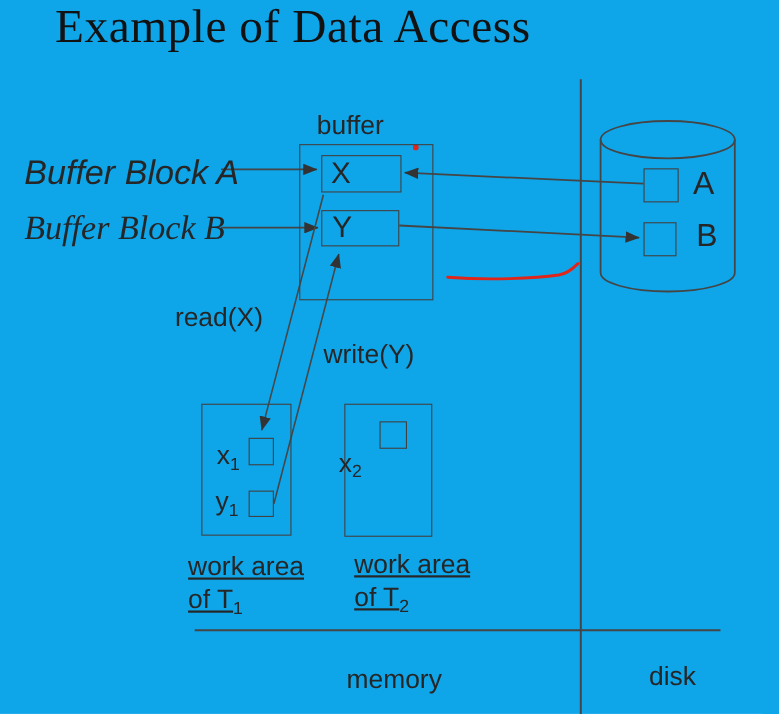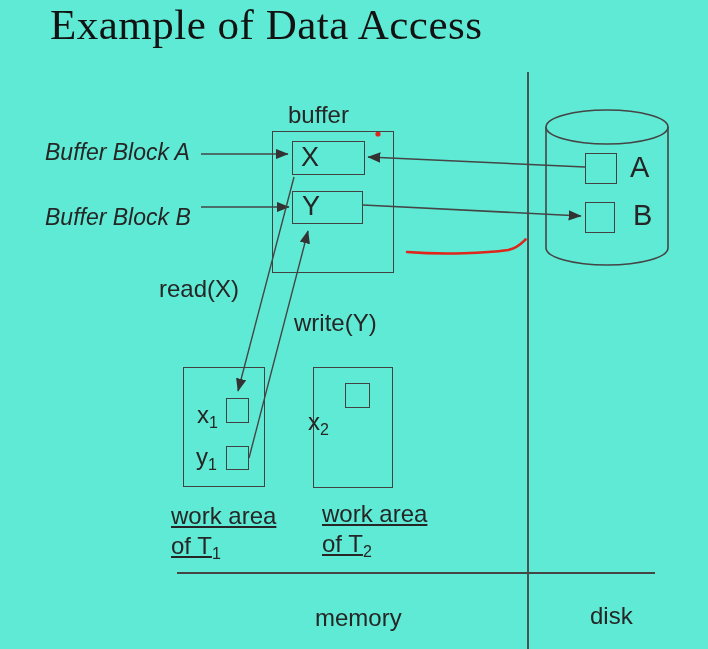--- a/index.html
+++ b/index.html
@@ -1,29 +1,29 @@
 <!DOCTYPE html>
 <html><head>
 <meta charset="utf-8">
 <style>
   html,body { margin:0; padding:0; }
   #slide {
     position:relative; width:708px; height:649px;
-    background:#5eead4; overflow:hidden;
+    background:#0ea5e9; overflow:hidden;
     font-family:"Liberation Sans", sans-serif; color:#262626;
   }
   #lines { position:absolute; left:0; top:0; width:708px; height:649px; }
   .lbl { position:absolute; white-space:nowrap; line-height:1.1; }
   .title {
     font-family:"Liberation Serif", serif; font-size:43px; color:#121212;
     letter-spacing:0.5px;
   }
   .box { position:absolute; border:1.6px solid #424242; box-sizing:border-box; background:transparent; }
   .f24 { font-size:24px; }
-  .f23i { font-size:23px; font-style:italic;margin-left:23px; }
+  .f23i { font-size:31px; font-style:italic; }
   .f27 { font-size:27px; }
   .f29 { font-size:29px; }
   .sub { font-size:16px; vertical-align:-5px; }
   .caption { font-size:24px; line-height:30px;text-decoration:underline; }
 </style>
 </head>
 <body>
 
 <div id="slide">
 
@@ -58,21 +58,21 @@
   <div class="lbl title" style="left:50px; top:1px;">Example of Data Access</div>
 
   <div class="lbl f24" style="left:288px; top:102px;">buffer</div>
   <div class="box" style="left:272px; top:131px; width:122px; height:142px;"></div>
   <div class="box" style="left:292px; top:141px; width:73px; height:34px;"></div>
   <div class="lbl f27" style="left:301px; top:143px;">X</div>
   <div class="box" style="left:292px; top:191px; width:71px; height:33px;"></div>
   <div class="lbl f27" style="left:302px; top:192px;">Y</div>
 
   <div class="lbl f23i" style="left:22px; top:140px;">Buffer Block A</div>
-  <div class="lbl f23i" style="left:22px; top:205px;">Buffer Block B</div>
+  <div class="lbl f23i" style="left:22px; top:190px;font-family:Liberation Serif, serif;">Buffer Block B</div>
 
   <div class="lbl f24" style="left:159px; top:276px;">read(X)</div>
   <div class="lbl f24" style="left:294px; top:310px;">write(Y)</div>
 
   <div class="box" style="left:585px; top:153px; width:32px; height:31px;"></div>
   <div class="lbl f29" style="left:630px; top:152px;">A</div>
   <div class="box" style="left:585px; top:202px; width:30px; height:31px;"></div>
   <div class="lbl f29" style="left:633px; top:200px;">B</div>
 
   <div class="box" style="left:183px; top:367px; width:82px; height:120px;"></div>

